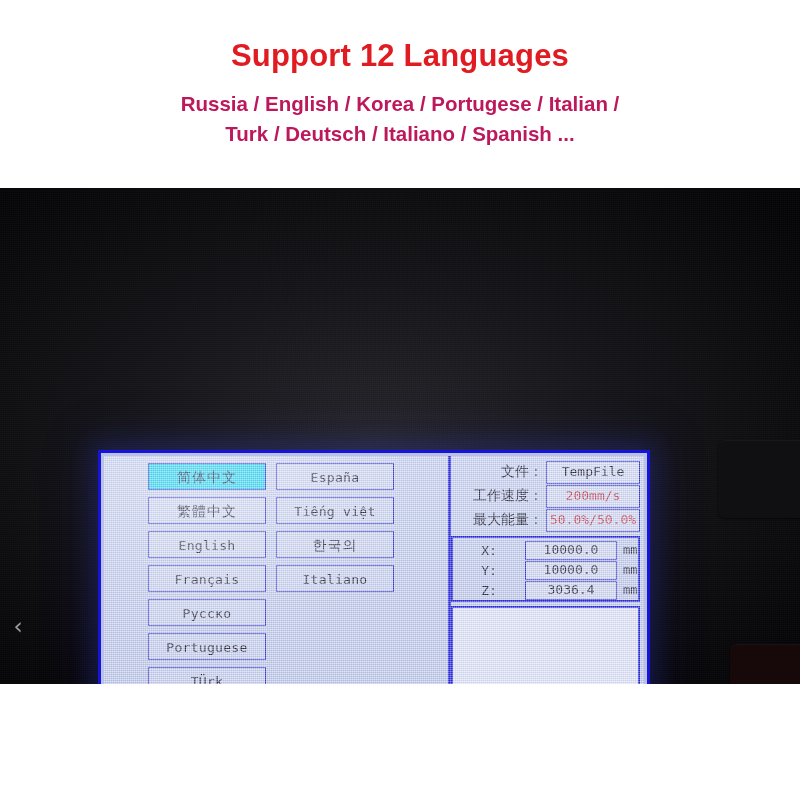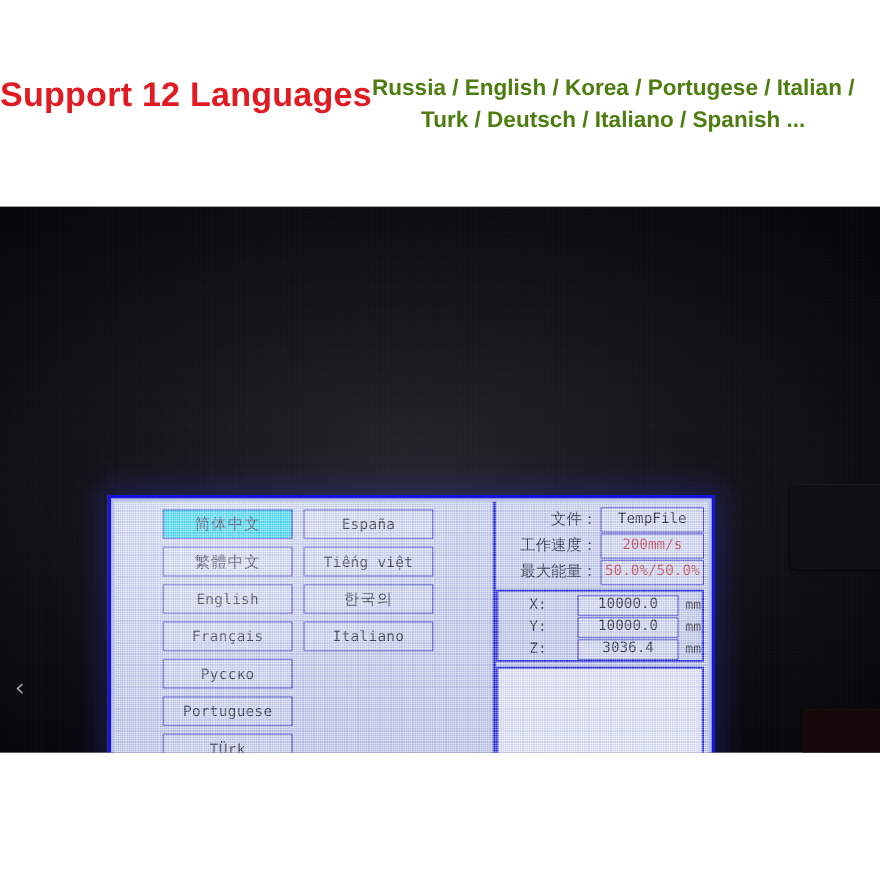--- a/index.html
+++ b/index.html
@@ -8,32 +8,32 @@
     background:#ffffff;
     font-family:"Liberation Sans", sans-serif;
     overflow:hidden;
     position:relative;
   }
 
   
   .promo{
     position:absolute;left:0;top:0;width:800px;height:188px;
     background:#ffffff;
-    display:flex;flex-direction:row;align-items:center;
+    display:flex;flex-direction:column;align-items:center;justify-content:center;
   }
   .promo-title{
     color:#e01b22;
     font-size:31px;
     font-weight:bold;
     letter-spacing:.2px;
     margin:0 0 18px 0;
     line-height:1;
   }
   .promo-sub{
-    color:#4d7c0f;
+    color:#be185d;
     font-size:20.5px;
     font-weight:bold;
     line-height:1.42;
     text-align:center;
     white-space:nowrap;
   }
 
   
   .photo{
     position:absolute;left:0;top:188px;width:800px;height:496px;

